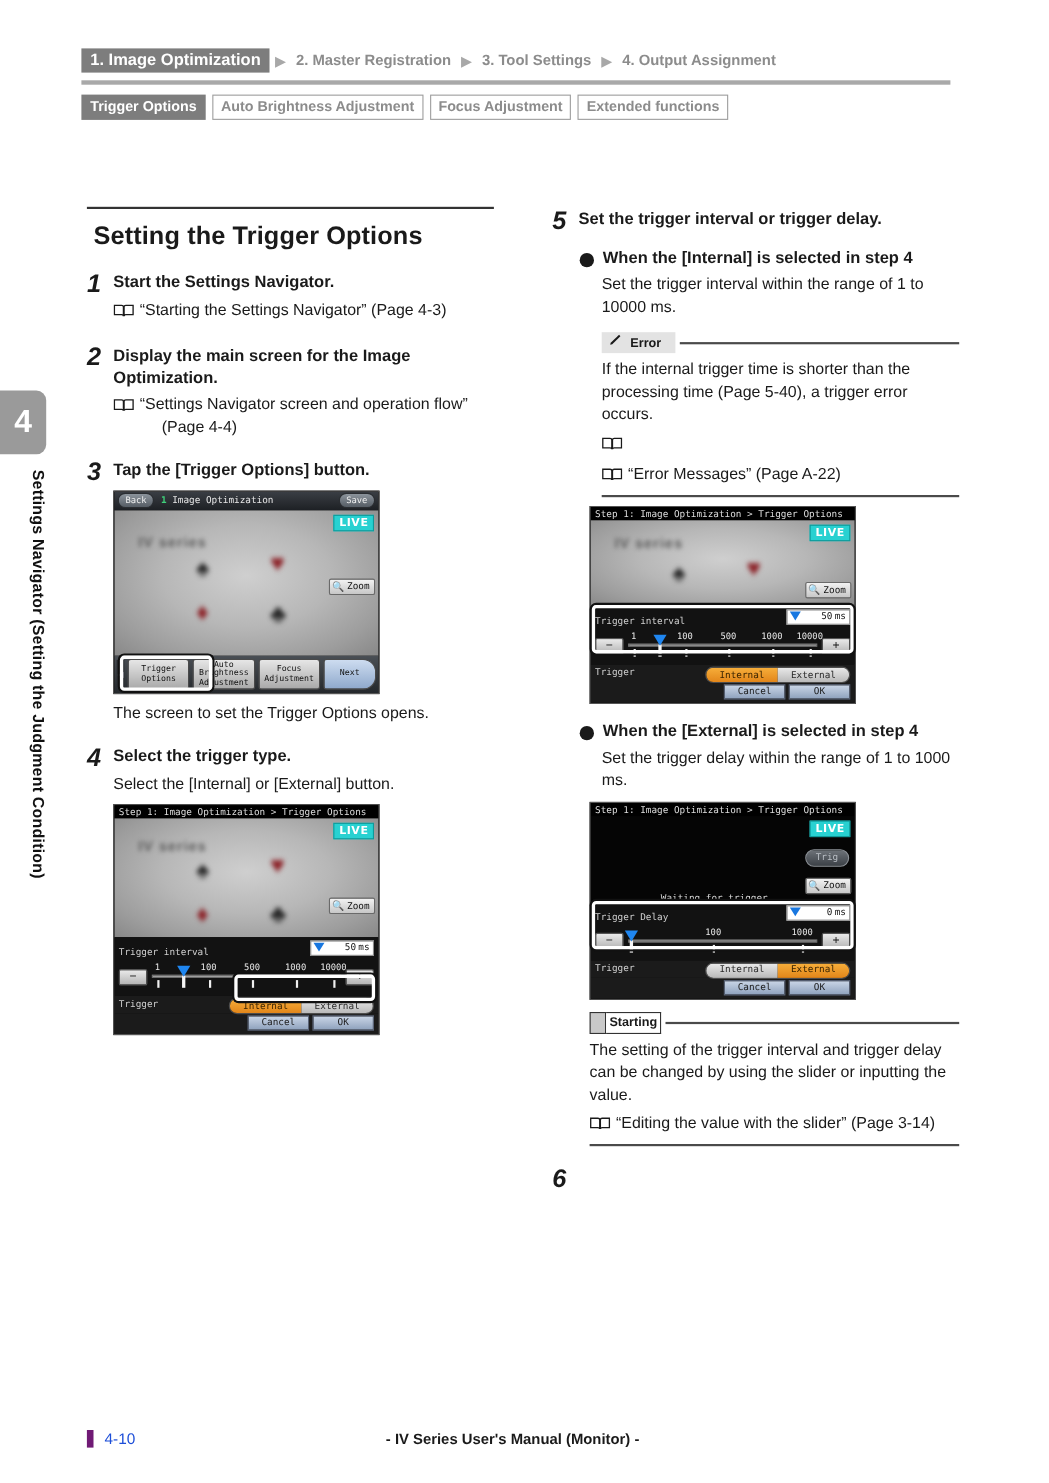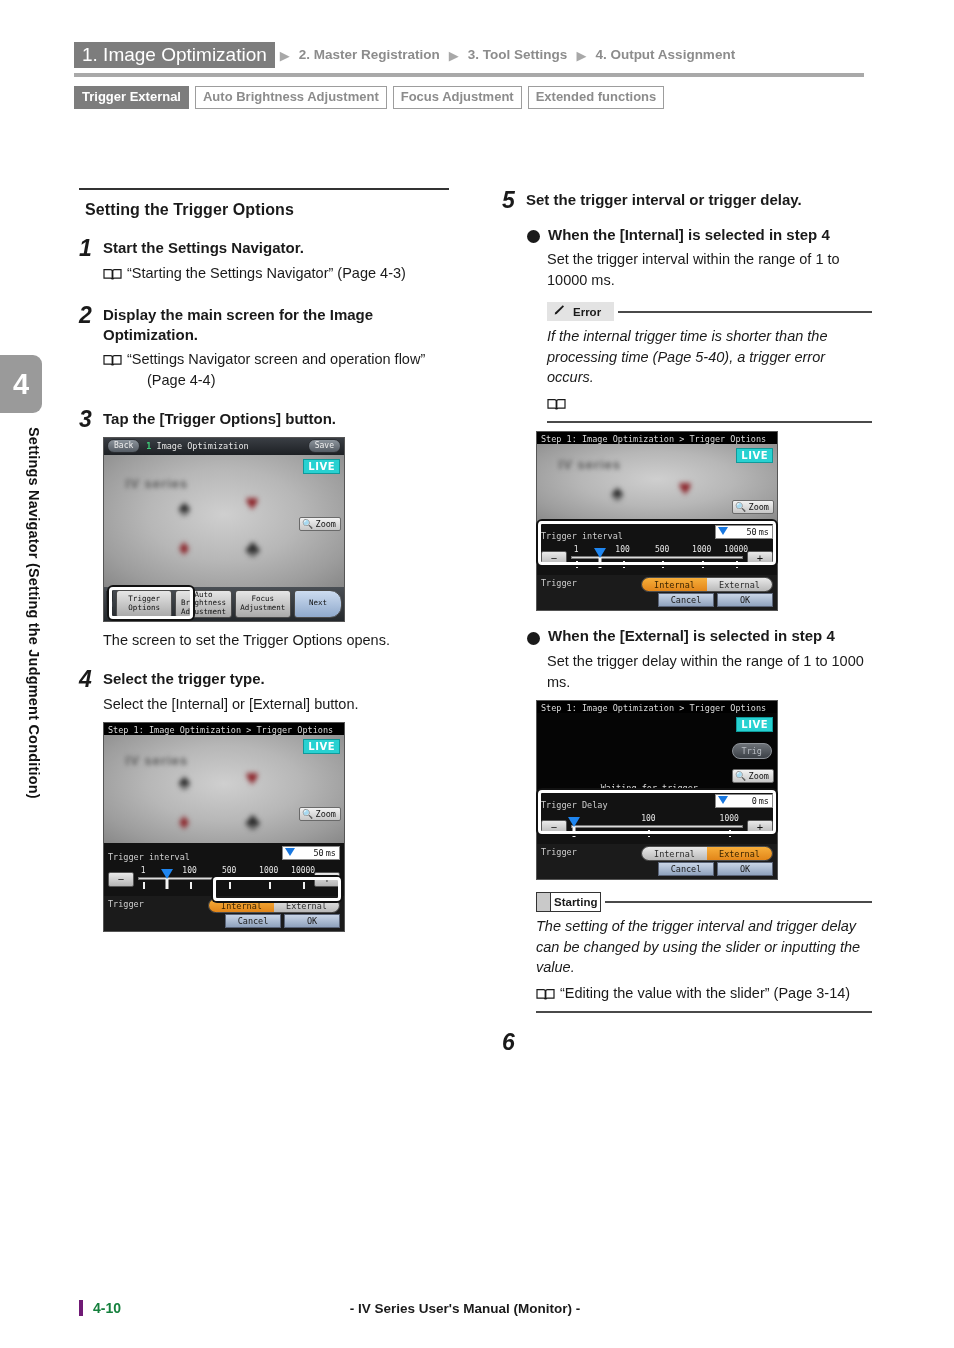--- a/index.html
+++ b/index.html
@@ -35,22 +35,22 @@
     text-orientation: mixed;
     letter-spacing: 0.2px;
     white-space: nowrap;
     padding-left: 13px;
   }
 
   
   #header { position: absolute; left: 74px; top: 44px; width: 790px; }
   .flow-row { display: flex; align-items: center; height: 22px; }
   .flow-cur {
-    background: #7d7d7d; color: #fff; font-weight: normal;
-    font-size: 19px; padding: 3px 8px 4px 8px; line-height: 1;
+    background: #7d7d7d; color: #fff; font-weight: bold;
+    font-size: 15px; padding: 3px 8px 4px 8px; line-height: 1;
   }
   .flow-step {
     color: #8c8c8c; font-weight: bold; font-size: 13.5px;
     padding: 0 4px; line-height: 1;
   }
   .flow-arrow {
     color: #a8a8a8; font-size: 13px; margin: 0 5px; line-height: 1;
   }
   .flow-rule {
     margin-top: 7px; height: 4px; background: #a9a9a9; width: 790px;
@@ -65,21 +65,21 @@
     border: 1px solid #9d9d9d;
     padding: 3px 7px 4px 7px; line-height: 1.1;
   }
 
   
   .col { position: absolute; top: 188px; }
   #col-left { left: 79px; width: 370px; }
   #col-right { left: 502px; width: 370px; }
 
   h2.section-title {
-    font-size: 16px; font-weight: bold; margin: 0;
+    font-size: 23px; font-weight: bold; margin: 0;
     padding: 11px 0 0 6px; border-top: 2.5px solid #333;
     letter-spacing: 0.1px;
   }
 
   .step { display: flex; margin-top: 17px; }
   .step-num {
     font-size: 23px; font-weight: bold; font-style: italic;
     width: 20px; flex: 0 0 20px; line-height: 1.05;
     text-align: left; margin-right: 4px;
   }
@@ -129,21 +129,21 @@
   .note-badge-ref .sq {
     width: 15px; height: 20px; background: #c9c9c9; border: 1px solid #333;
   }
   .note-badge-ref .boxlbl {
     border: 1px solid #333; border-left: none;
     font-size: 11.5px; font-weight: bold;
     padding: 0 3px; display: flex; align-items: center;
     position: relative; background: #fff;
   }
   .note-head .hr { flex: 1; height: 2px; background: #4a4a4a; margin-left: 4px; }
-  .note-body { font-size: 14.5px; line-height: 1.42; padding-top: 5px; font-style: italic; }
+  .note-body { font-size: 14.5px; line-height: 1.42; padding-top: 5px; }
   .note-foot { height: 2px; background: #4a4a4a; margin-top: 5px; }
 
   
   .shot { margin-top: 8px; position: relative; }
   .shot .panel {
     background: #000; border: 1px solid #555; position: relative;
     overflow: hidden;
   }
   .dev-titlebar {
     height: 17px; background: linear-gradient(#3a3e44, #1d2024);
@@ -309,22 +309,22 @@
     position: absolute; border: 3px solid #ffffff;
     border-radius: 4px; box-shadow: 0 0 0 2px #111; pointer-events: none;
   }
 
   
   #footer {
     position: absolute; left: 79px; top: 1300px; width: 790px;
     display: flex; align-items: center;
   }
   #footer .pg {
-    font-size: 14px; font-weight: bold; color: #15803d;
-    border-left: 4px solid #701a75; padding-left: 10px;
+    font-size: 14px; font-weight: normal; color: #1d4ed8;
+    border-left: 6px solid #701a75; padding-left: 10px;
   }
   #footer .ft {
     flex: 1; text-align: center; font-size: 13.5px;
     font-weight: bold; color: #1a1a1a; margin-right: 60px;
   }
 </style>
 </head>
 <body>
 
 <div id="side-tab">
@@ -337,21 +337,21 @@
     <span class="flow-cur">1. Image Optimization</span>
     <span class="flow-arrow">▶</span>
     <span class="flow-step">2. Master Registration</span>
     <span class="flow-arrow">▶</span>
     <span class="flow-step">3. Tool Settings</span>
     <span class="flow-arrow">▶</span>
     <span class="flow-step">4. Output Assignment</span>
   </div>
   <div class="flow-rule"></div>
   <div class="tab-row">
-    <span class="tab-cur">Trigger External</span>
+    <span class="tab-cur">Trigger Options</span>
     <span class="tab-off">Auto Brightness Adjustment</span>
     <span class="tab-off">Focus Adjustment</span>
     <span class="tab-off">Extended functions</span>
   </div>
 </div>
 
 <div class="col" id="col-left">
 
   <h2 class="section-title">Setting the Trigger Options</h2>
 
@@ -534,20 +534,28 @@
           <span class="hr"></span>
         </div>
         <div class="note-body">If the internal trigger time is shorter than the processing time (Page 5-40), a trigger error occurs.</div>
         <div class="xref">
           <span class="bookicon">
             <svg width="19" height="13" viewBox="0 0 19 13">
                 <path d="M1 1.6h6.6c.9 0 1.6.6 1.6 1.3v8.5c0-.7-.7-1.3-1.6-1.3H1zM18 1.6h-6.6c-.9 0-1.6.6-1.6 1.3v8.5c0-.7.7-1.3 1.6-1.3H18z" fill="none" stroke="#1a1a1a" stroke-width="1.2"></path>
               </svg>
           </span>
         </div>
+        <div class="xref">
+          <span class="bookicon">
+            <svg width="19" height="13" viewBox="0 0 19 13">
+                <path d="M1 1.6h6.6c.9 0 1.6.6 1.6 1.3v8.5c0-.7-.7-1.3-1.6-1.3H1zM18 1.6h-6.6c-.9 0-1.6.6-1.6 1.3v8.5c0-.7.7-1.3 1.6-1.3H18z" fill="none" stroke="#1a1a1a" stroke-width="1.2"></path>
+              </svg>
+          </span>
+          <span class="xtext">“Error Messages” (Page A-22)</span>
+        </div>
         <div class="note-foot"></div>
       </div>
 
       <div class="shot" style="margin-left:10px;width:242px;">
         <div class="panel">
           <div class="step-label">Step 1: Image Optimization &gt; Trigger Options</div>
           <div class="viewport blurred" style="height:78px;">
             <div class="blur-logo">IV series</div>
             <div class="suit" style="left:31%;top:48%;color:#1c1c1c;">♠</div>
             <div class="suit" style="left:59%;top:42%;color:#8a1d23;">♥</div>

